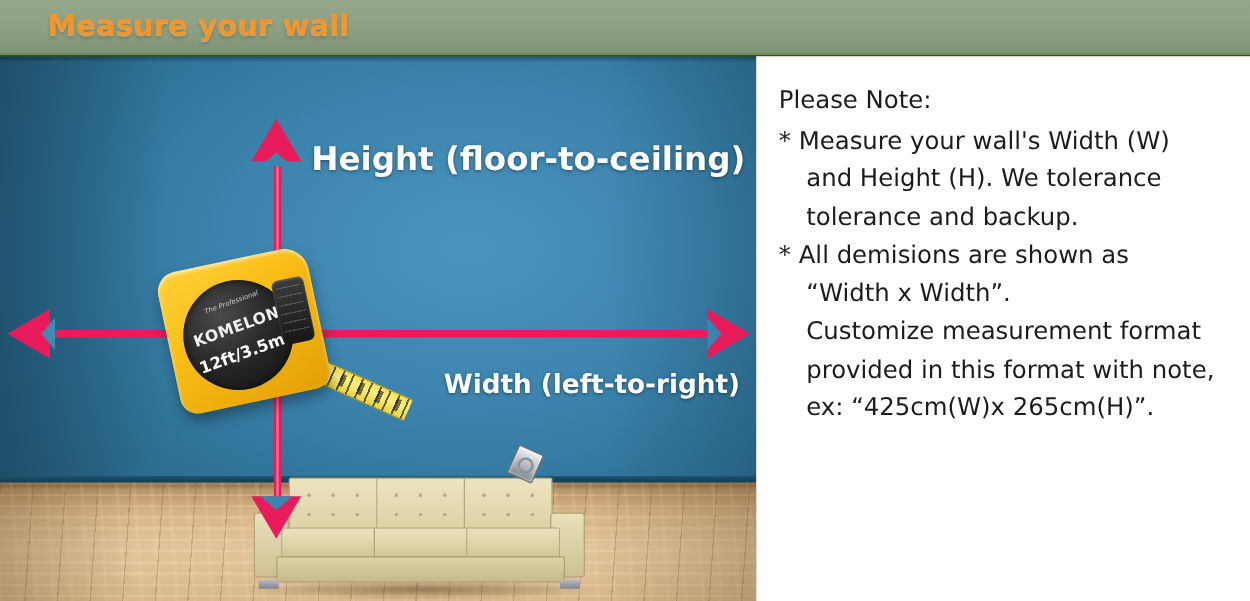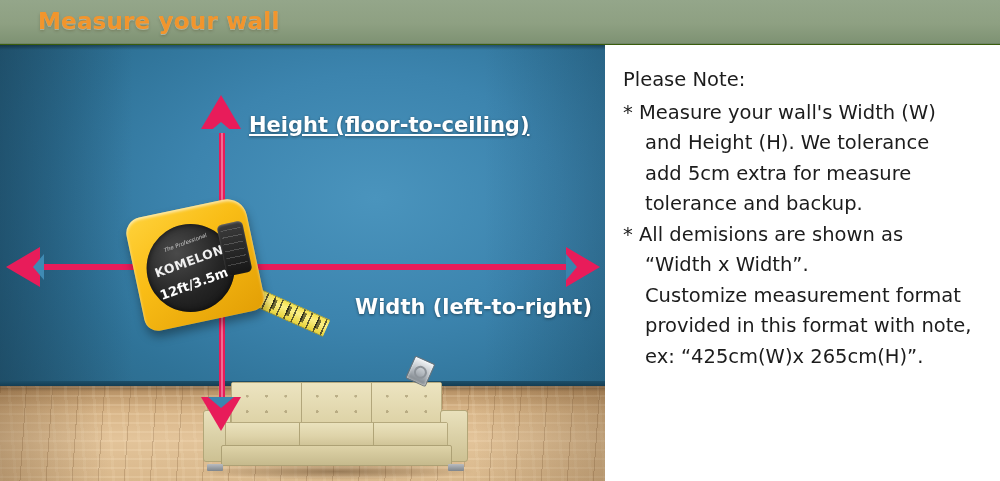--- a/index.html
+++ b/index.html
@@ -245,24 +245,23 @@
     border-left:34px solid #e81c5a;
   }
   .ah-right::after {
     content:""; position:absolute; left:-34px; top:-13px;
     border-top:13px solid transparent; border-bottom:13px solid transparent;
     border-left:11px solid #3a83ad;
   }
 
   .label-height {
     position:absolute; left:249px; top:68px;
-    color:#ffffff; font-size:21px; font-weight:bold;
+    color:#ffffff; font-size:26px; font-weight:bold;
     text-shadow:0 1px 3px rgba(0,0,0,.45);
     white-space:nowrap;
-    text-decoration:underline;
   }
   .label-width {
     position:absolute; left:355px; top:250px;
     color:#ffffff; font-size:21px; font-weight:bold;
     text-shadow:0 1px 3px rgba(0,0,0,.45);
     white-space:nowrap;
   }
 
   
   .notes {
@@ -348,21 +347,20 @@
 
     <div class="label-height">Height (floor-to-ceiling)</div>
     <div class="label-width">Width (left-to-right)</div>
   </div>
 
   <div class="notes">
     <div class="notes-inner">
       <div class="note-line note-heading">Please Note:</div>
       <div class="note-line">* Measure your wall's Width (W)</div>
       <div class="note-line indent">and Height (H). We tolerance</div>
-      <div class="note-line indent">add 5cm extra for measure</div>
       <div class="note-line indent">tolerance and backup.</div>
       <div class="note-line">* All demisions are shown as</div>
       <div class="note-line indent">“Width x Width”.</div>
       <div class="note-line indent">Customize measurement format</div>
       <div class="note-line indent">provided in this format with note,</div>
       <div class="note-line indent">ex: “425cm(W)x 265cm(H)”.</div>
     </div>
   </div>
 
 </div>

